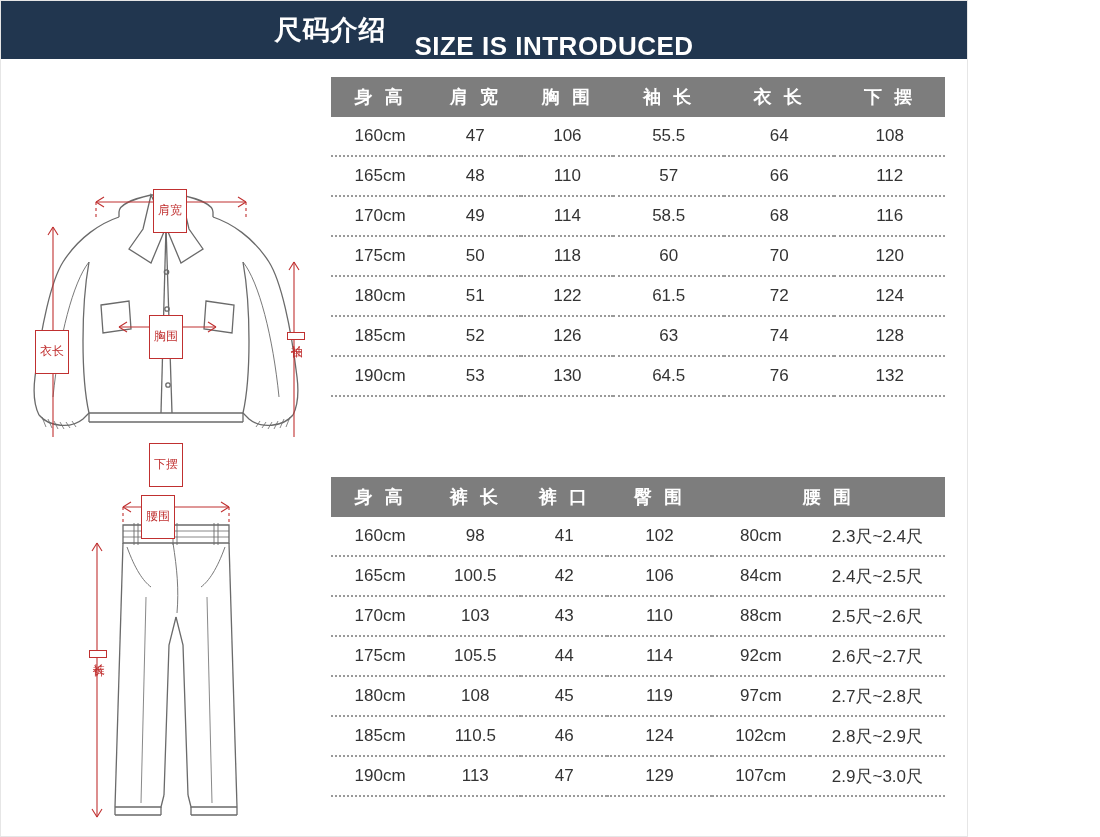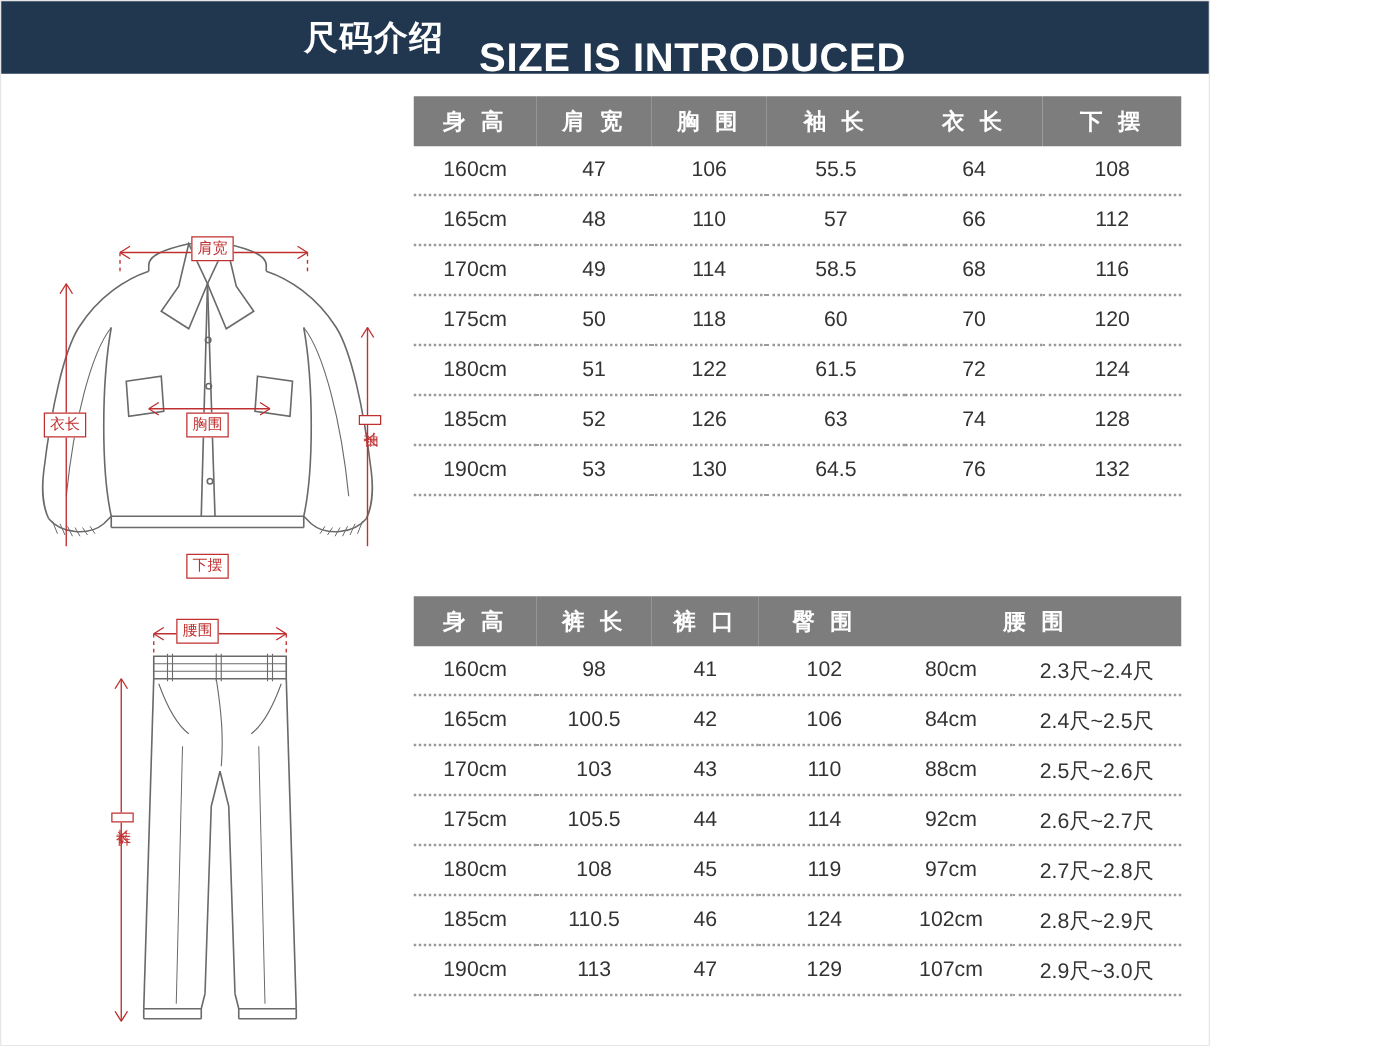--- a/index.html
+++ b/index.html
@@ -33,21 +33,21 @@
   }
   .header .title-cn {
     color: #ffffff;
     font-size: 27px;
     font-weight: bold;
     letter-spacing: 1px;
     font-family: "DejaVu Sans", "Liberation Sans", sans-serif;
   }
   .header .title-en {
     color: #ffffff;
-    font-size: 32px;
+    font-size: 26px;
     font-weight: bold;
     letter-spacing: 0.5px;
     margin-top: 32px;
   }
 
   
   .section {
     display: flex;
     align-items: flex-start;
   }
@@ -96,21 +96,21 @@
 
   
   .fig-wrap { position: relative; }
   .lbl {
     position: absolute;
     background: #ffffff;
     border: 1px solid #c03030;
     color: #c03030;
     font-size: 12px;
     font-family: "DejaVu Sans", "Liberation Sans", sans-serif;
-    padding: 2px 4px;
+    padding: 14px 4px;
     white-space: nowrap;
     line-height: 1.15;
   }
   .lbl.vert {
     writing-mode: vertical-rl;
     text-orientation: upright;
     letter-spacing: 0px;
     padding: 3px 1px;
   }
 </style>
@@ -186,21 +186,21 @@
             <path d="M52 150 L47 158 M52 150 L57 158"></path>
             <path d="M52 390 L47 382 M52 390 L57 382"></path>
 
             <path d="M293 185 L293 390"></path>
             <path d="M293 185 L288 193 M293 185 L298 193"></path>
             <path d="M293 390 L288 382 M293 390 L298 382"></path>
           </g>
         </svg>
 
         <div class="lbl" style="left:152px; top:112px;">肩宽</div>
-        <div class="lbl" style="left:148px; top:253px;">胸围</div>
+        <div class="lbl" style="left:148px; top:238px;">胸围</div>
         <div class="lbl" style="left:148px; top:366px;">下摆</div>
         <div class="lbl" style="left:34px; top:253px;">衣长</div>
         <div class="lbl vert" style="left:286px; top:255px;">袖长</div>
       </div>
     </div>
 
     <div class="table-col">
       <table class="size-table">
         <colgroup>
           <col style="width:16%">

